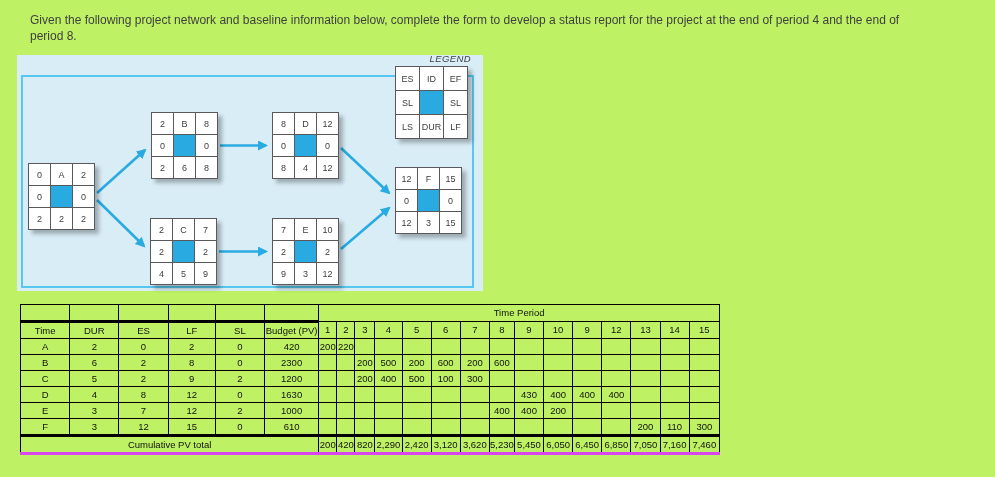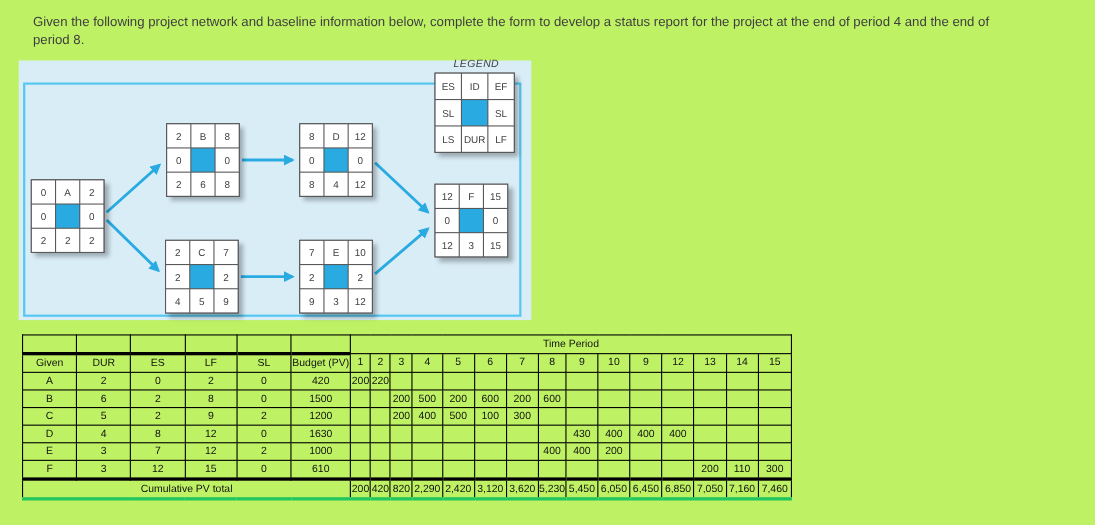--- a/index.html
+++ b/index.html
@@ -7,42 +7,42 @@
          font-family:"Liberation Sans",sans-serif;}
 
   
   .title{position:absolute;left:30px;top:13px;width:880px;font-size:12px;line-height:1.3;
          color:#3f3f3f;}
 
   
   .diagram{position:absolute;left:17px;top:55px;width:466px;height:236px;background:#d9edf7;}
   .inner-frame{position:absolute;left:4px;top:20px;width:449px;height:209px;
                border:2px solid #56c7f1;}
-  .legend-label{position:absolute;left:378px;top:-2px;width:76px;text-align:center;
+  .legend-label{position:absolute;left:378px;top:-2px;width:76px;text-align:right;
                 font-style:italic;font-size:9.5px;color:#414042;letter-spacing:.4px;}
   .grid{position:absolute;display:grid;gap:1px;background:#59595b;border:1px solid #59595b;
         box-shadow:4px 4px 4px rgba(0,0,0,0.28);z-index:2;}
   .grid .cell{background:#fff;display:flex;align-items:center;justify-content:center;
               font-size:9px;color:#414042;}
   .grid .cell.fill{background:#29abe2;}
   .legend-grid{left:378px;top:11px;grid-template-columns:repeat(3,23px);grid-auto-rows:23px;}
   .node{grid-template-columns:repeat(3,21px);grid-auto-rows:21px;}
   .node-a{left:11px;top:108px;}  .node-b{left:134px;top:57px;}
   .node-c{left:133px;top:163px;} .node-d{left:255px;top:57px;}
   .node-e{left:255px;top:163px;} .node-f{left:378px;top:112px;}
   svg.arrows{position:absolute;left:0;top:0;z-index:1;}
 
   
   table.baseline{position:absolute;left:20px;top:304px;width:700px;table-layout:fixed;
                  border-collapse:collapse;font-size:9.5px;color:#111;}
   table.baseline td{border:1px solid #000;height:15px;padding:0;text-align:center;
                     overflow:hidden;white-space:nowrap;line-height:1;}
   tr.toprow td.lcell{border-bottom:3px solid #000;}
   tr.totals td{border-top:3px solid #000;}
-  tr.totals.last td{border-bottom:3px solid #22c55e;}
+  tr.totals.last td{border-bottom:3px solid #d946ef;}
   td.rlabel{text-align:right;padding-right:3px;}
 </style>
 </head>
 <body>
 <div id="stage">
 
 <div class="title">Given the following project network and baseline information below, complete the form to develop a status report for the project at the end of period 4 and the end of period 8.</div>
 
 <div class="diagram">
   <div class="inner-frame"></div>
@@ -177,21 +177,21 @@
         <tr class="toprow">
     <td class="lcell"></td>
     <td class="lcell"></td>
     <td class="lcell"></td>
     <td class="lcell"></td>
     <td class="lcell"></td>
     <td class="lcell"></td>
     <td colspan="15">Time Period</td>
   </tr>
   <tr>
-    <td>Given</td>
+    <td>Time</td>
     <td>DUR</td>
     <td>ES</td>
     <td>LF</td>
     <td>SL</td>
     <td>Budget (PV)</td>
     <td>1</td>
     <td>2</td>
     <td>3</td>
     <td>4</td>
     <td>5</td>
@@ -228,21 +228,21 @@
     <td></td>
     <td></td>
     <td></td>
   </tr>
   <tr>
     <td>B</td>
     <td>6</td>
     <td>2</td>
     <td>8</td>
     <td>0</td>
-    <td>1500</td>
+    <td>2300</td>
     <td></td>
     <td></td>
     <td>200</td>
     <td>500</td>
     <td>200</td>
     <td>600</td>
     <td>200</td>
     <td>600</td>
     <td></td>
     <td></td>

